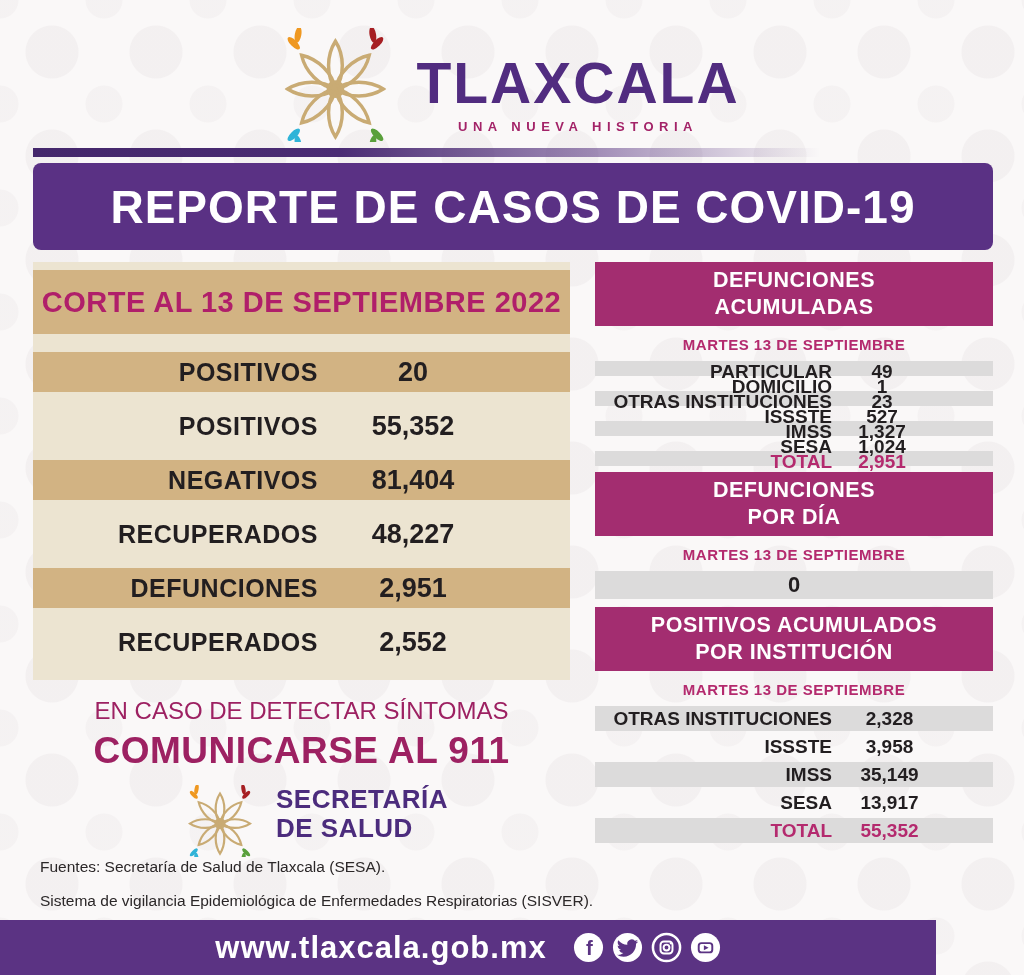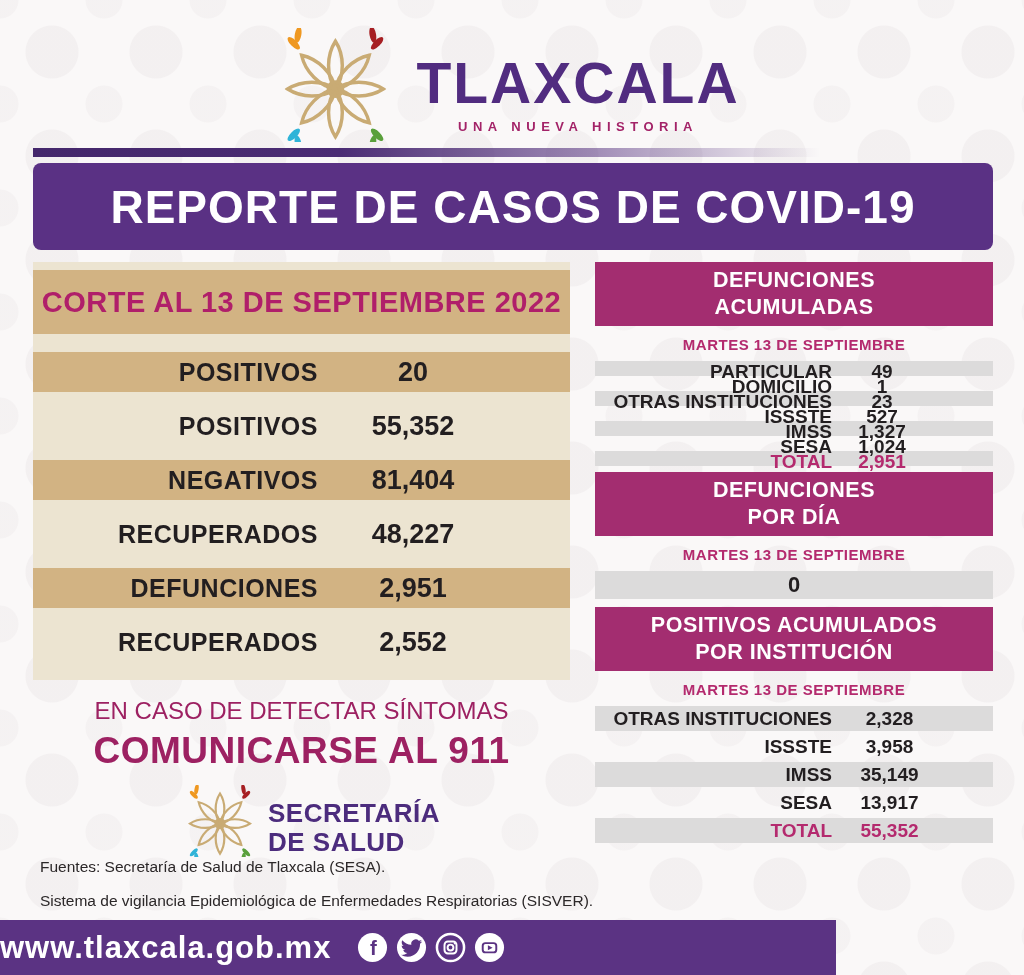--- a/index.html
+++ b/index.html
@@ -35,21 +35,21 @@
   .srows { margin-top:18px; }
   .srow { height:40px; margin-bottom:14px; display:grid; grid-template-columns:285px 190px;
     align-items:center; }
   .srow:nth-child(odd) { background:#d2b383; }
   .slabel { text-align:right; font-size:25px; font-weight:bold; color:#221e20; letter-spacing:0.5px; }
   .svalue { text-align:center; font-size:27px; font-weight:bold; color:#221e20; }
   
   .notice { position:absolute; left:33px; top:697px; width:537px; text-align:center; color:#9d2162; }
   .notice-l1 { font-size:24px; font-weight:normal; }
   .notice-l2 { font-size:37px; font-weight:bold; margin-top:5px; letter-spacing:0.5px; }
-  .salud { position:absolute; left:188px; top:785px; display:flex; align-items:flex-end; gap:16px; }
+  .salud { position:absolute; left:188px; top:785px; display:flex; align-items:flex-start; gap:24px; }
   .flower-sm { width:64px; height:72px; }
   .salud-txt { font-size:26px; font-weight:bold; color:#4c2c7d; line-height:1.12; letter-spacing:0.5px; }
   .sources { position:absolute; left:40px; top:858px; font-size:15.5px; color:#2b2728; }
   .sources div { margin-bottom:16px; }
   
   .right-col { position:absolute; left:595px; top:262px; width:398px; }
   .sec-head { height:64px; background:#a32d70; color:#fff;
     display:flex; flex-direction:column; align-items:center; justify-content:center;
     font-size:21.5px; font-weight:bold; line-height:1.25; letter-spacing:0.5px; text-align:center; }
   .sec-date { margin:10px 0 8px; text-align:center; color:#b42a6e;
@@ -58,22 +58,22 @@
     align-items:center; }
   .drow:nth-child(odd) { background:#dcdbdb; }
   .dlabel { text-align:right; font-size:19px; font-weight:bold; color:#221e20; }
   .dvalue { text-align:center; font-size:19px; font-weight:bold; color:#221e20; }
   .drow.total .dlabel, .drow.total .dvalue { color:#b42a6e; }
   .drows3 .drow { height:25px; margin-bottom:3px; grid-template-columns:237px 115px; }
   .zero-band { height:28px; background:#dcdbdb; display:flex; align-items:center; justify-content:center;
     font-size:22px; font-weight:bold; color:#221e20; }
   .gap6 { height:6px; } .gap8 { height:8px; }
   
-  .footer { position:absolute; left:0; top:920px; width:836px; height:55px; background:#5b3383;
-    display:flex; align-items:center; gap:26px; }
+  .footer { position:absolute; left:0; top:920px; width:936px; height:55px; background:#5b3383;
+    display:flex; align-items:center; justify-content:center; gap:26px; }
   .footer-url { color:#fff; font-size:31px; font-weight:bold; letter-spacing:1px; cursor:pointer; }
   .social { display:flex; align-items:center; gap:8px; }
   .social svg { width:31px; height:31px; display:block; cursor:pointer; }
   .hidden-defs { position:absolute; width:0; height:0; overflow:hidden; }
 </style>
 </head>
 <body>
 
 <svg class="hidden-defs" aria-hidden="true">
   <defs>

